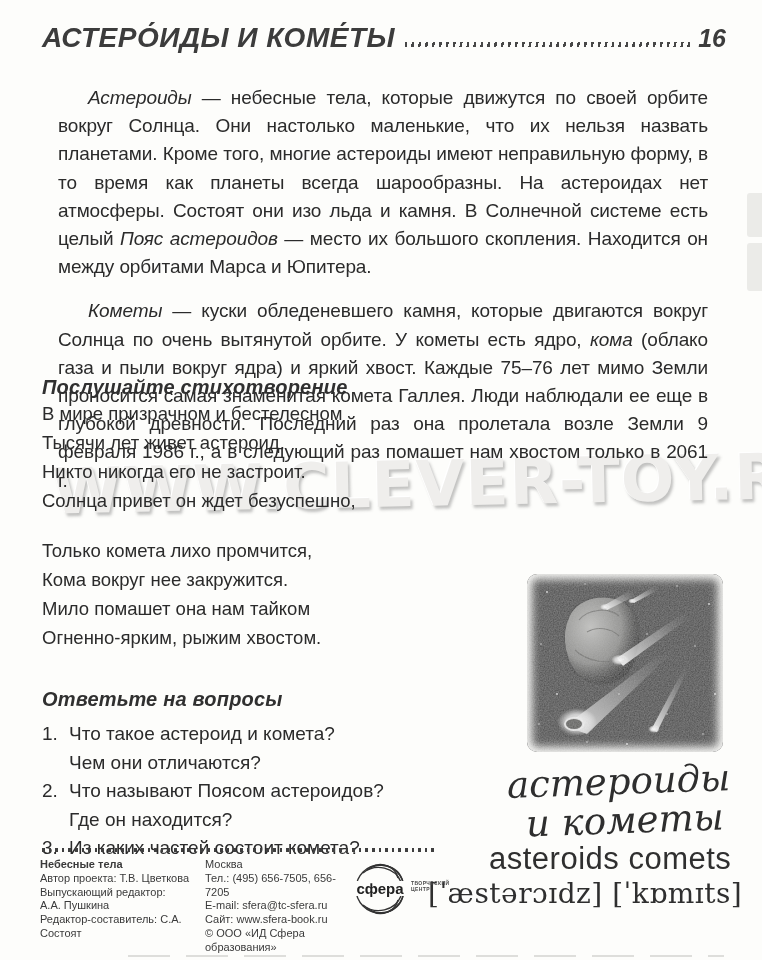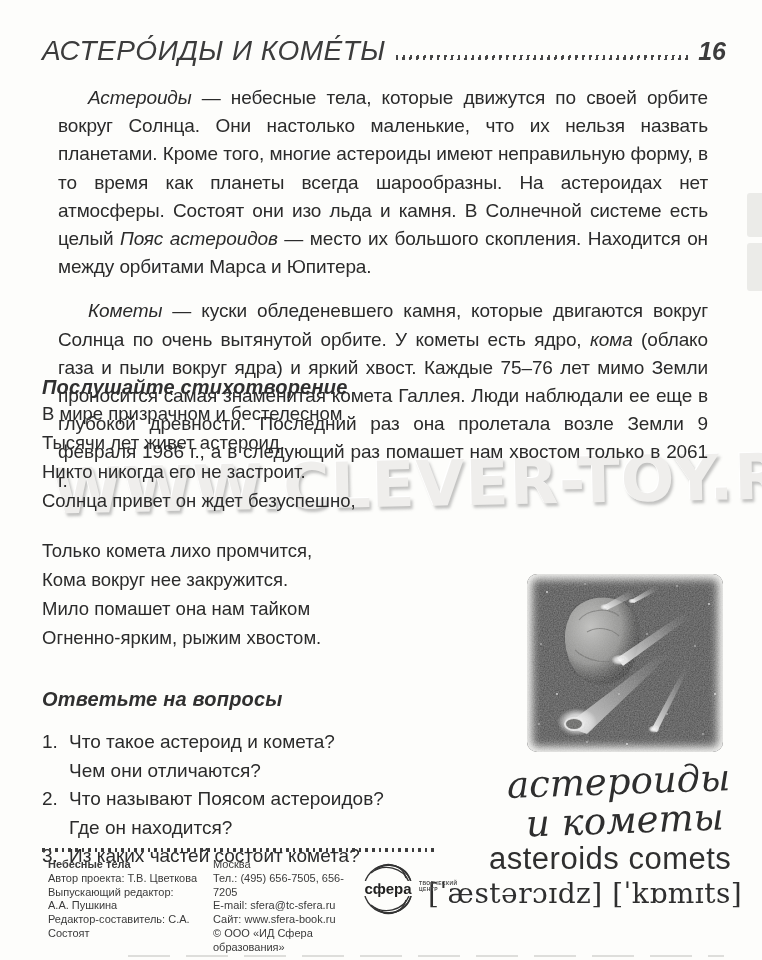--- a/index.html
+++ b/index.html
@@ -18,22 +18,22 @@
     transform:rotate(-1.2deg);
     z-index:1; pointer-events:none;
   }
   .content{position:absolute; inset:0; z-index:2;}
   
   .title-row{
     position:absolute; top:22px; left:42px; right:36px;
     display:flex; align-items:baseline;
   }
   .page-title{
-    font-size:28px; font-weight:normal; font-style:italic;
-    letter-spacing:0.5px; color:#3c3c3c; white-space:nowrap;margin-top:13px;
+    font-size:28px; font-weight:bold; font-style:italic;
+    letter-spacing:0.5px; color:#3c3c3c; white-space:nowrap;
   }
   .leader{
     flex:1; height:5px; align-self:flex-end; margin:0 8px 7px 10px;
     background:repeating-linear-gradient(100deg,#474747 0 2.4px,transparent 2.4px 6.8px);
   }
   .page-num{font-size:25px; font-weight:bold; font-style:italic; color:#3c3c3c;}
   
   .intro{
     position:absolute; top:68px; left:42px; width:682px;
     font-size:19px; line-height:28.2px; text-align:justify;
@@ -54,21 +54,21 @@
   
   .riddles{position:absolute; top:382px; left:420px; width:304px;}
   .riddles .sec-heading{margin-bottom:7px;}
   .riddle-line{font-size:18.5px; line-height:28px;}
   .riddle-answer{
     font-size:18.5px; line-height:28px; font-style:italic; text-align:right;
   }
   .riddle-gap{height:13px;}
   
   .questions{position:absolute; top:688px; left:42px; width:390px;}
-  .questions .sec-heading{margin-bottom:17px;}
+  .questions .sec-heading{margin-bottom:9px;}
   .q-row{display:flex; font-size:19px; line-height:28.5px;}
   .q-num{width:27px; flex:0 0 27px;}
   
   .photo{
     position:absolute; left:527px; top:574px; width:196px; height:178px;
     border-radius:10px; overflow:hidden;
   }
   .photo::after{
     content:""; position:absolute; inset:0; border-radius:10px;
     box-shadow:inset 0 0 9px 5px rgba(253,253,251,0.95);
@@ -90,21 +90,21 @@
     position:absolute; top:877px; left:428px;
     font-family:"DejaVu Serif", serif; font-size:28px; color:#2f2f2f;
     white-space:nowrap; letter-spacing:0.5px;
   }
   
   .footer-rule{
     position:absolute; top:848px; left:42px; width:394px; height:4px;
     background:repeating-linear-gradient(90deg,#3f3f3f 0 2.6px,transparent 2.6px 6.6px);
   }
   .footer{
-    position:absolute; top:858px; left:48px; width:420px;
+    position:absolute; top:858px; left:40px; width:420px;
     display:flex; font-size:11px; line-height:13.8px; color:#3a3a3a;
   }
   .footer-col1{width:165px; flex:0 0 165px;}
   .footer-col2{width:148px; flex:0 0 148px;}
   .footer-bold{font-weight:bold;}
   .footer-logo{margin-left:0px; margin-top:2px;}
   .logo-tagline{
     margin-left:2px; margin-top:22px;
     font-size:5px; line-height:6px; letter-spacing:0.4px; color:#4a4a4a;
     font-weight:bold; white-space:nowrap;

